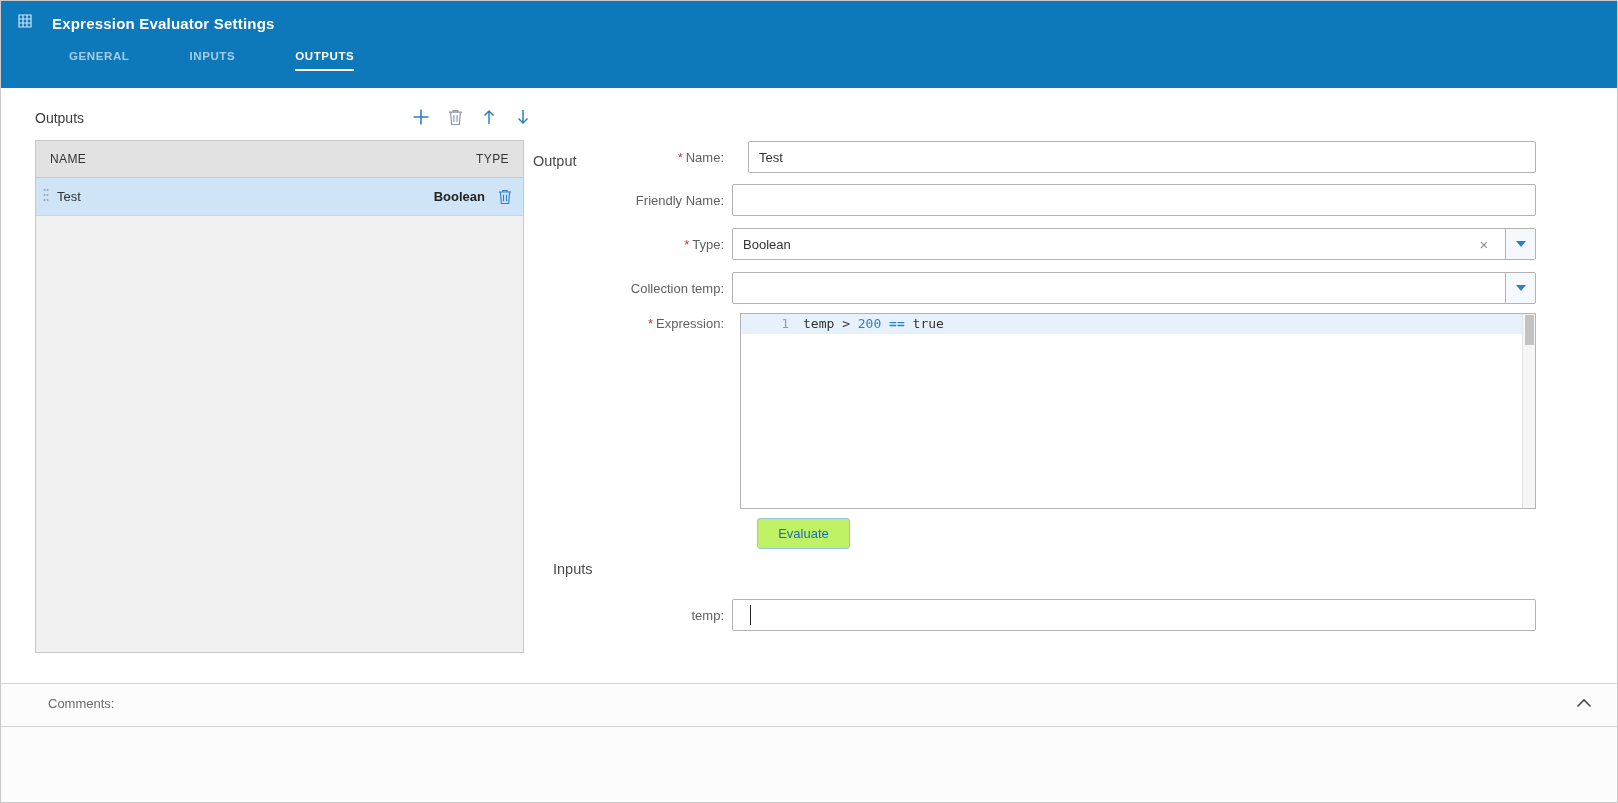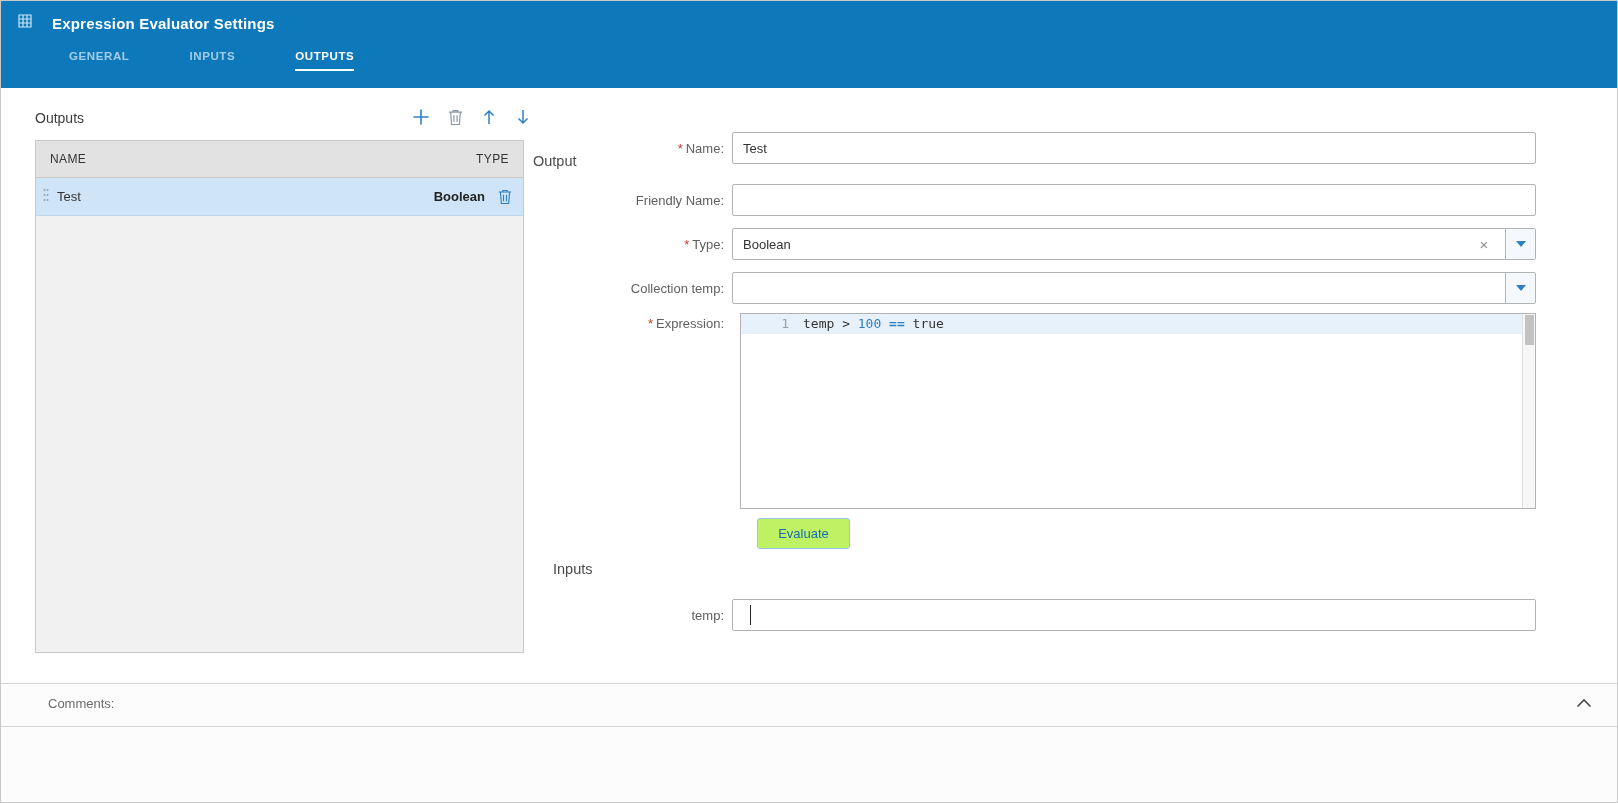--- a/index.html
+++ b/index.html
@@ -189,21 +189,21 @@
     <span class="row-trash">
       <svg width="16" height="17" viewBox="0 0 17 18">
           <path d="M2 4.2h13 M6.2 4.2V2.6h4.6v1.6 M3.6 4.2l1 12.3h7.8l1-12.3 M6.9 7.2v6.8 M10.1 7.2v6.8" stroke="#2f80c3" stroke-width="1.2" fill="none"></path>
         </svg>
     </span>
   </div>
 </div>
 
 <div class="section-heading" style="left:533px; top:112px;margin-top:41px;">Output</div>
 
-<div class="form-row" style="top:132px;">
+<div class="form-row" style="top:141px;gap:16px;">
   <label class="field-label"><span class="req">*</span><span>Name:</span></label>
   <input class="text-input" type="text" value="Test" style="">
 </div>
 
 <div class="form-row" style="top:184px;">
   <label class="field-label"><span>Friendly Name:</span></label>
   <input class="text-input" type="text" value="" style="">
 </div>
 
 <div class="form-row" style="top:228px;">
@@ -226,21 +226,21 @@
       </span>
   </div>
 </div>
 
 <div class="form-row" style="top:313px; height:20px;">
   <label class="field-label"><span class="req">*</span><span>Expression:</span></label>
 </div>
 
 <div class="code-editor">
   <div class="code-line">
-    <span class="gutter">1</span><span class="tok-plain">temp </span><span class="tok-plain">&gt; </span><span class="tok-num">100 </span><span class="tok-op">== </span><span class="tok-plain">true</span>
+    <span class="gutter">1</span><span class="tok-plain">temp </span><span class="tok-plain">&gt; </span><span class="tok-num">200 </span><span class="tok-op">== </span><span class="tok-plain">true</span>
   </div>
   <div class="editor-scrollbar">
     <div class="editor-thumb"></div>
   </div>
 </div>
 
 <div class="btn btn-outline evaluate-btn">Evaluate</div>
 
 <div class="section-heading" style="left:553px; top:561px;">Inputs</div>
 

